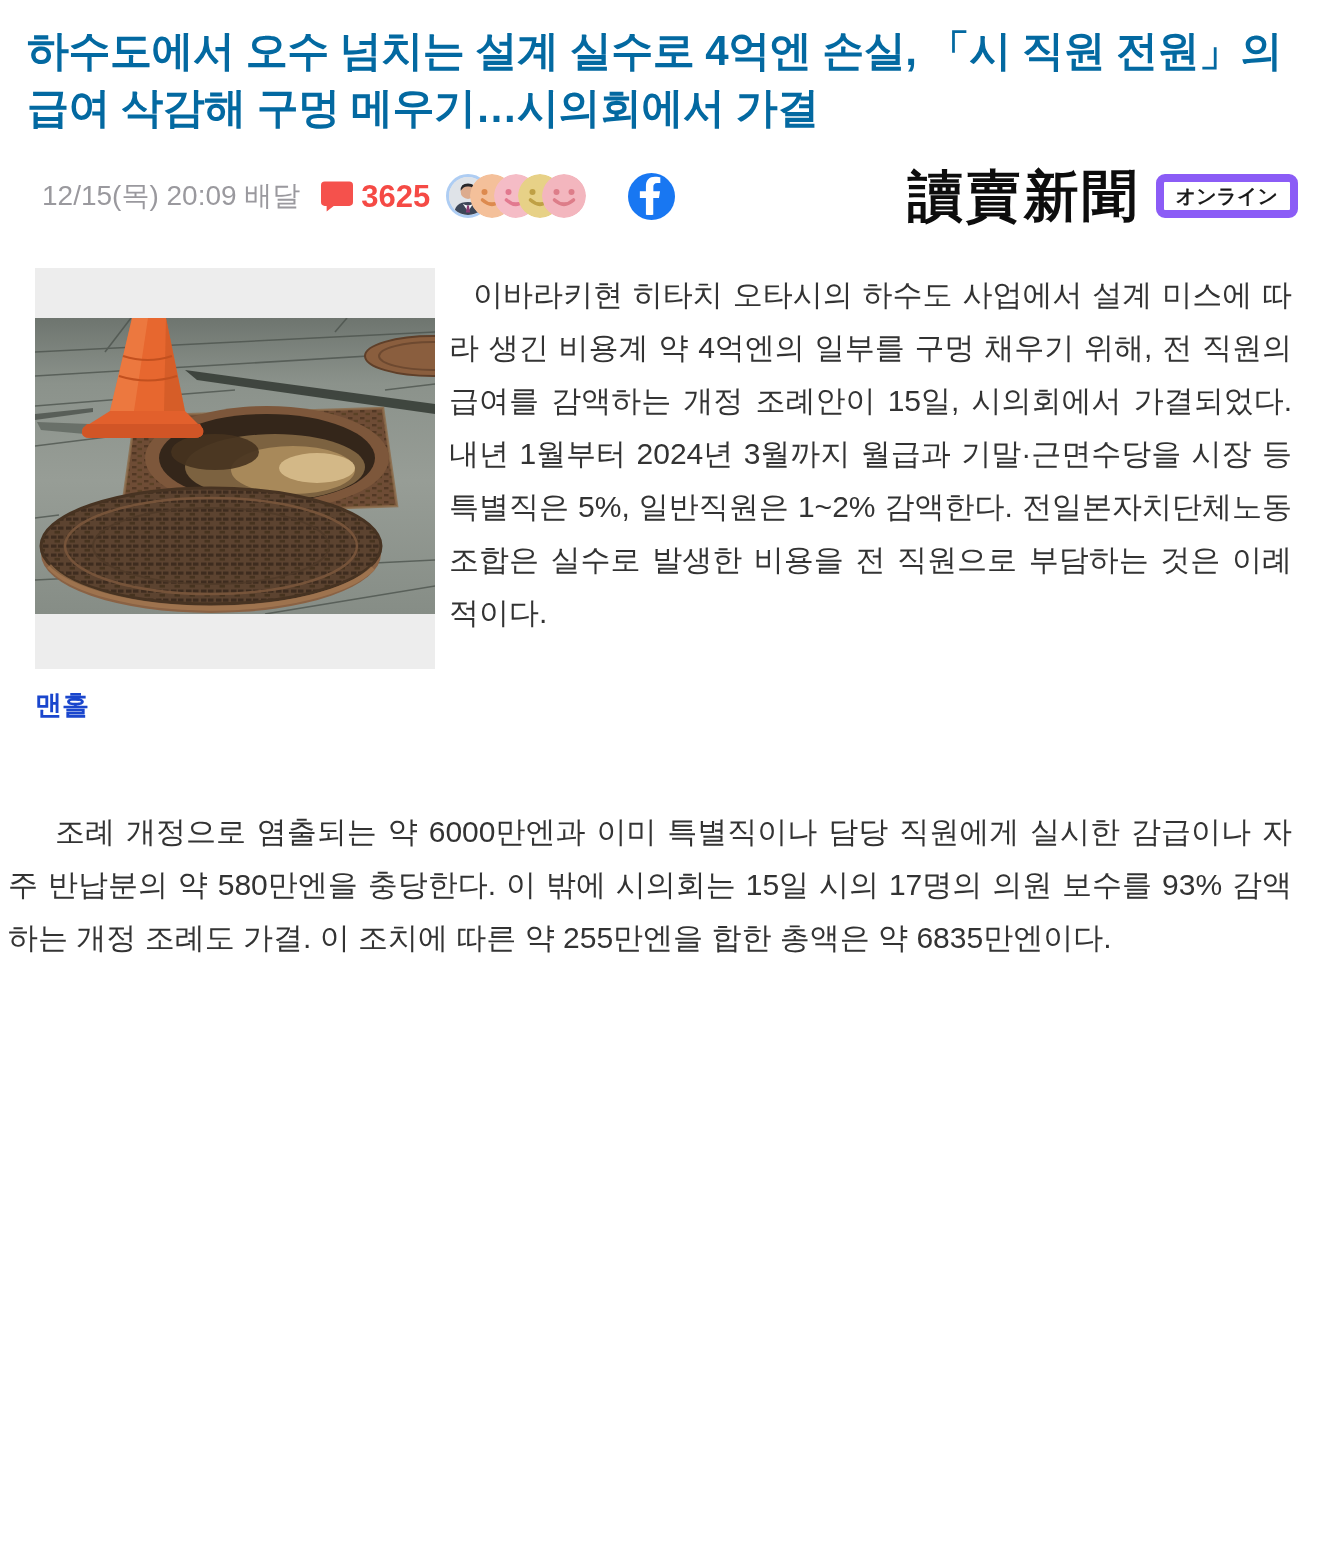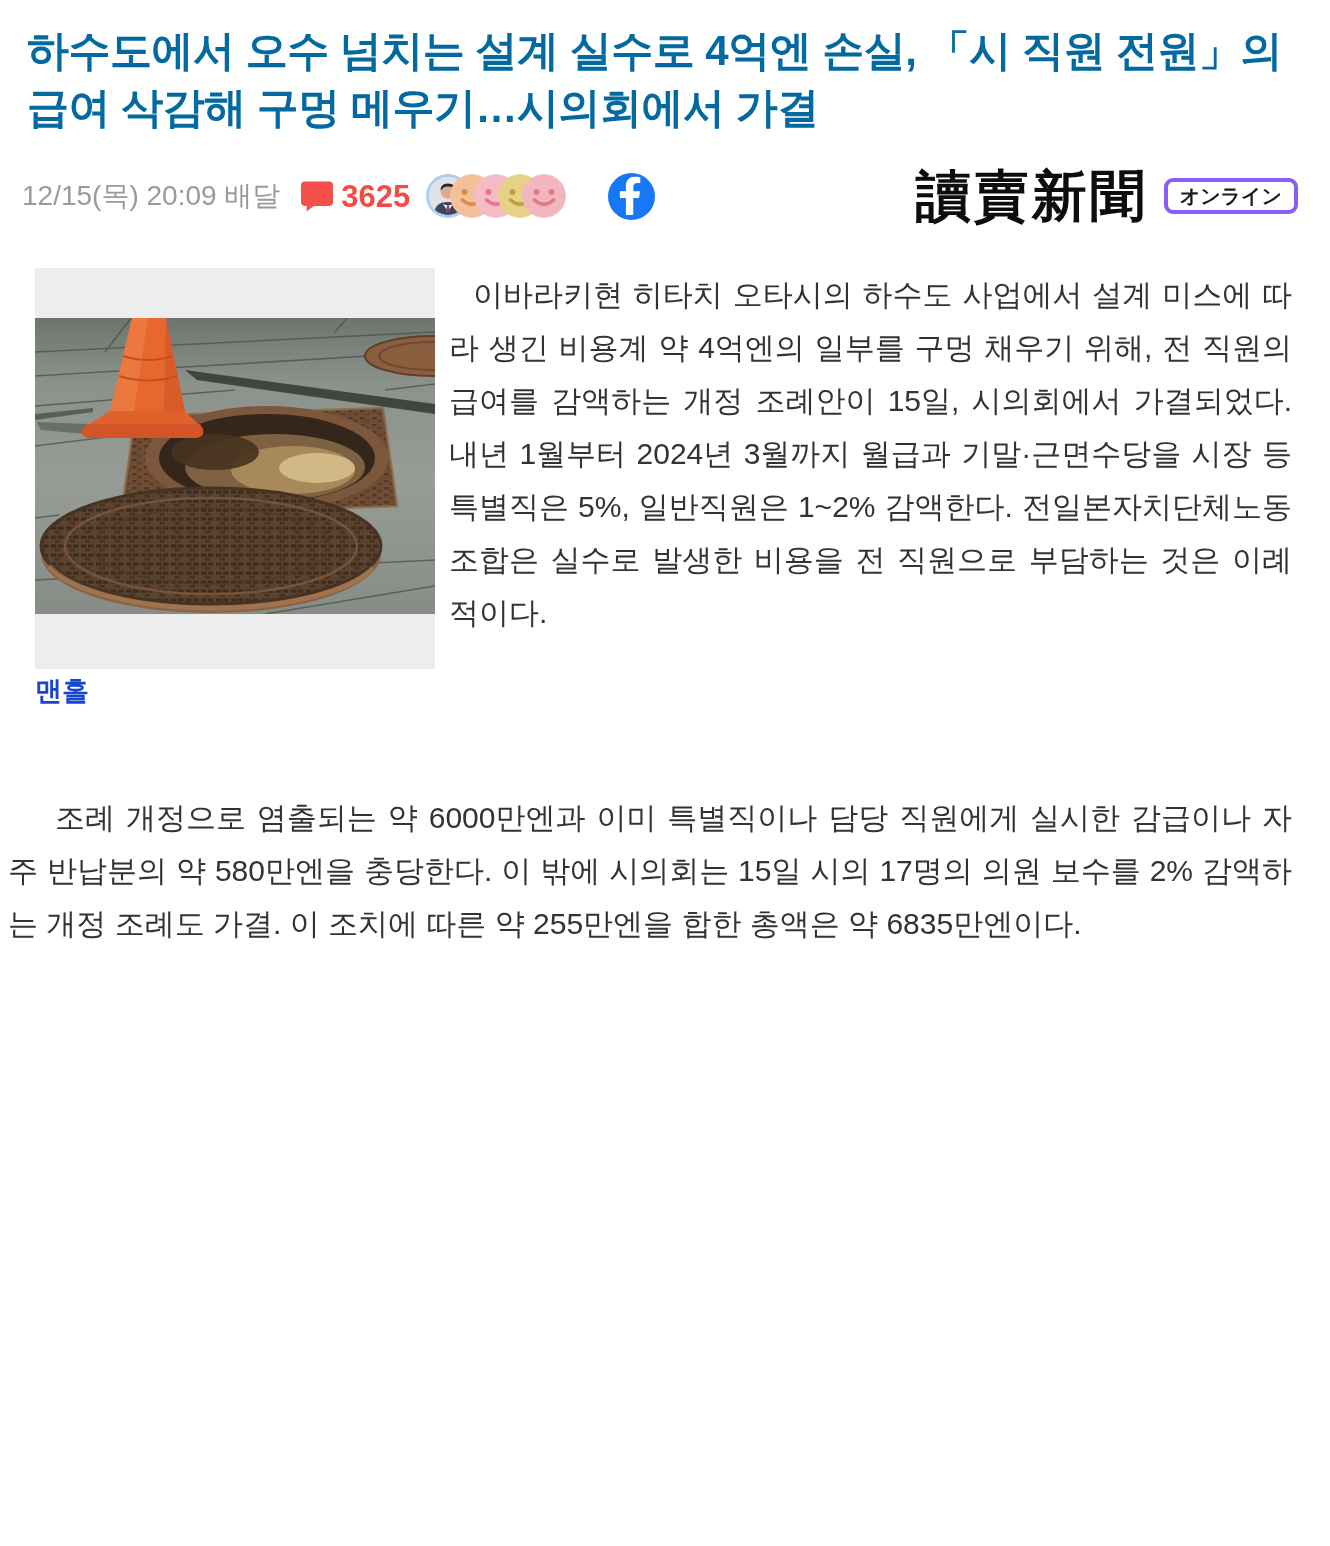--- a/index.html
+++ b/index.html
@@ -14,21 +14,21 @@
   
   .headline{
     margin:22px 34px 0 27px;
     font-size:42px; line-height:57px; font-weight:800;
     color:#0369a1; letter-spacing:-0.5px;
   }
 
   
   .meta-row{
     display:flex; align-items:center;
-    margin:34px 32px 0 22px; height:52px;
+    margin:34px 32px 0 42px; height:52px;
   }
   .meta-date{ font-size:28px; color:#9a999e; white-space:nowrap; }
   .comment-btn{
     display:flex; align-items:center; gap:7px;
     margin-left:20px; border:none; background:none; padding:0; cursor:pointer;
   }
   .comment-btn svg{ display:block; }
   .comment-count{ font-size:31px; color:#f54a45; line-height:1;font-weight:bold; }
   .avatars{ display:flex; align-items:center; margin-left:16px; }
   .avatar{
@@ -47,38 +47,38 @@
   .brand{
     margin-left:auto; display:flex; align-items:center; gap:16px;
     text-decoration:none; color:#0d0d0d;
   }
   .brand-logo{
     font-family:Liberation Serif, serif;
     font-size:55px; font-weight:900; letter-spacing:3px; line-height:1;
     color:#0d0d0d;
   }
   .brand-badge{
-    border:4px solid #8b5cf6; border-radius:9px;
+    border:8px solid #8b5cf6; border-radius:9px;
     padding:2px 12px; font-size:20px; font-weight:700; color:#1a1a1a;
     line-height:1.2; white-space:nowrap;
   }
 
   
   .article{ margin:46px 38px 0 8px; }
   .figure{
     float:left; width:400px;
     margin:0 14px 82px 27px;
   }
   .photo-frame{
     width:400px; background:#ededed;
     padding:50px 0 55px; cursor:pointer;
   }
   .photo-frame svg{ display:block; }
   .figcaption{
-    display:inline-block; margin-top:4px;
+    display:inline-block; margin-top:18px;
     font-size:27px; font-weight:700; color:#1a46cd;
     text-decoration:none; cursor:pointer;
   }
 
   .article p{
     font-size:30px; line-height:53px; color:#333333;
     text-align:justify; margin:0 0 68px 0;
   }
   .article p.lead{ text-indent:24px; margin-top:10px; margin-bottom:0; }
   .article p.body-p{ clear:left; text-indent:47px; }
@@ -243,17 +243,17 @@
         </svg>
         </span>
       </div>
       <a class="figcaption">맨홀</a>
     </div>
 
     <p class="lead">이바라키현 히타치 오타시의 하수도 사업에서 설계 미스에 따라 생긴 비용계 약 4억엔의 일부를 구멍 채우기 위해, 전 직원의 급여를 감액하는 개정 조례안이 15일, 시의회에서 가결되었다. 내년 1월부터 2024년 3월까지 월급과 기말·근면수당을 시장 등 특별직은 5%, 일반직원은 1~2% 감액한다. 전일본자치단체노동조합은 실수로 발생한 비용을 전 직원으로 부담하는 것은 이례적이다.</p>
 
 
 
-    <p class="body-p">조례 개정으로 염출되는 약 6000만엔과 이미 특별직이나 담당 직원에게 실시한 감급이나 자주 반납분의 약 580만엔을 충당한다. 이 밖에 시의회는 15일 시의 17명의 의원 보수를 2% 감액하는 개정 조례도 가결. 이 조치에 따른 약 255만엔을 합한 총액은 약 6835만엔이다.</p>
+    <p class="body-p">조례 개정으로 염출되는 약 6000만엔과 이미 특별직이나 담당 직원에게 실시한 감급이나 자주 반납분의 약 580만엔을 충당한다. 이 밖에 시의회는 15일 시의 17명의 의원 보수를 93% 감액하는 개정 조례도 가결. 이 조치에 따른 약 255만엔을 합한 총액은 약 6835만엔이다.</p>
 
 
   </div>
 </div>
 
 </body></html>

